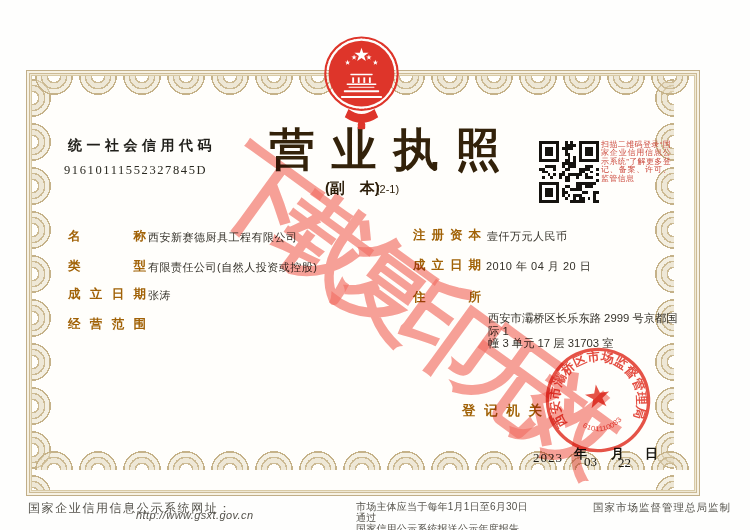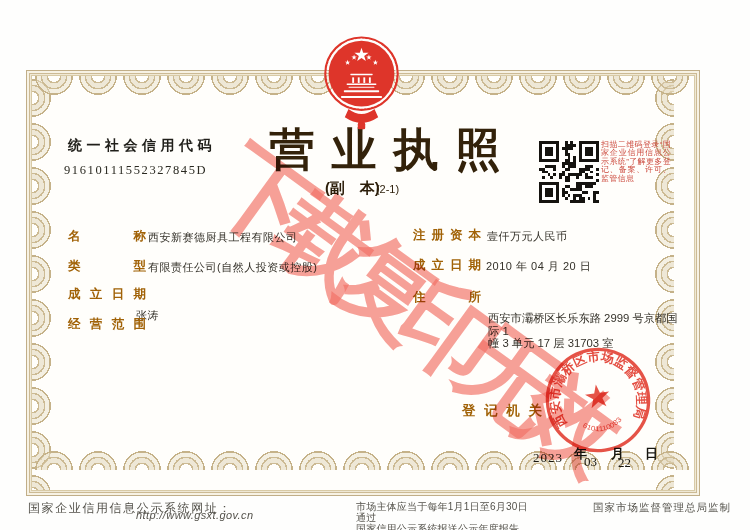--- a/index.html
+++ b/index.html
@@ -34,21 +34,21 @@
 
   .qr-box{left:539px;top:141px;width:60px;height:62px;z-index:3;}
   .qr-caption{left:601px;top:141px;width:70px;font-size:8px;line-height:8.4px;color:#cc4a3e;
               text-align:justify;letter-spacing:.3px;z-index:3;}
 
   .f-name-l{left:68px;top:228px;width:78px;}
   .f-name-v{left:148px;top:230px;}
   .f-type-l{left:68px;top:258px;width:78px;}
   .f-type-v{left:148px;top:260px;}
   .f-rep-l{left:68px;top:286px;width:78px;}
-  .f-rep-v{left:136px;top:288px;margin-top:20px;}
+  .f-rep-v{left:148px;top:288px;}
   .f-scope-l{left:68px;top:316px;width:78px;}
   .f-scope-v{left:148px;top:316px;width:278px;font-size:9.9px;line-height:15.7px;
              text-align:justify;color:#343129;letter-spacing:0;}
   .f-cap-l{left:413px;top:227px;width:68px;}
   .f-cap-v{left:487px;top:229px;}
   .f-date-l{left:413px;top:257px;width:68px;}
   .f-date-v{left:486px;top:259px;}
   .f-addr-l{left:413px;top:289px;width:68px;}
   .f-addr-v{left:488px;top:288px;width:200px;font-size:11.3px;line-height:12.6px;color:#343129;margin-top:24px;}
 

